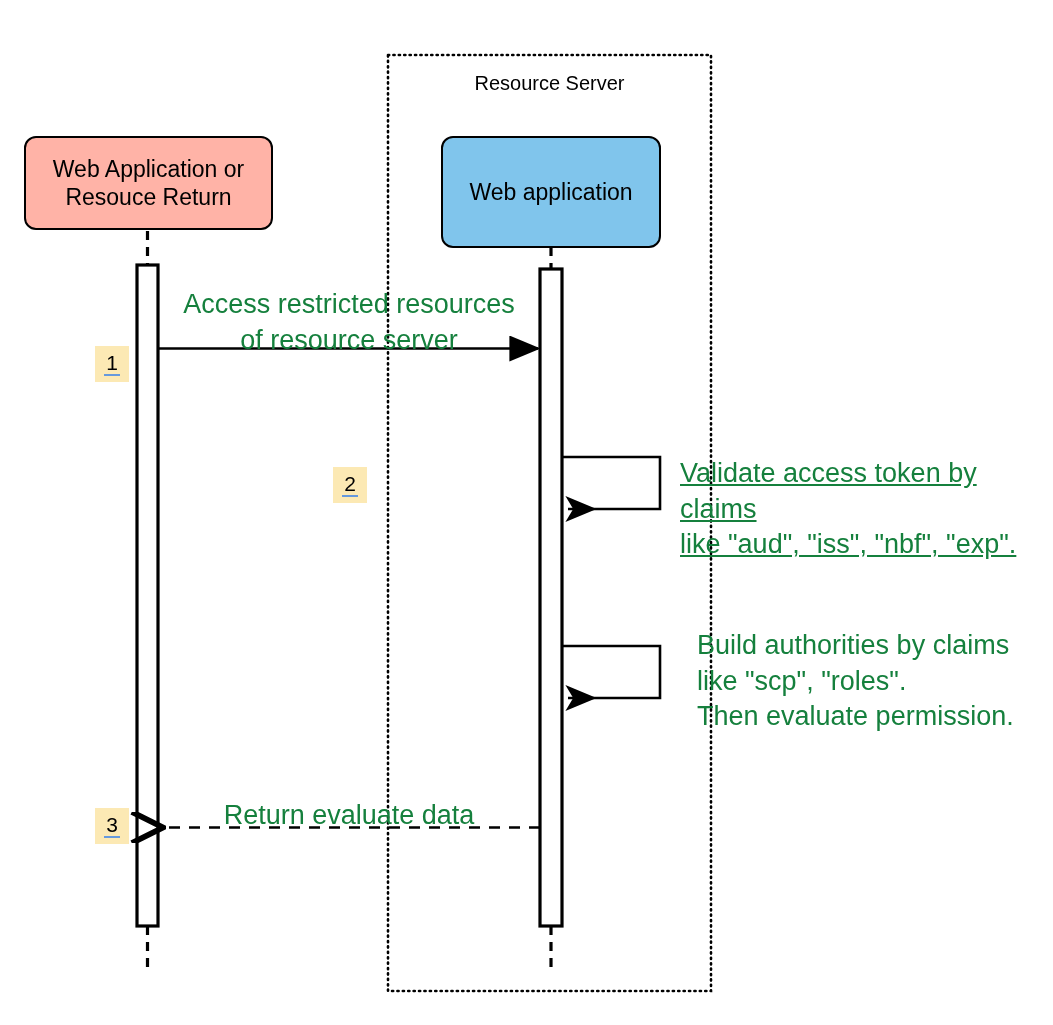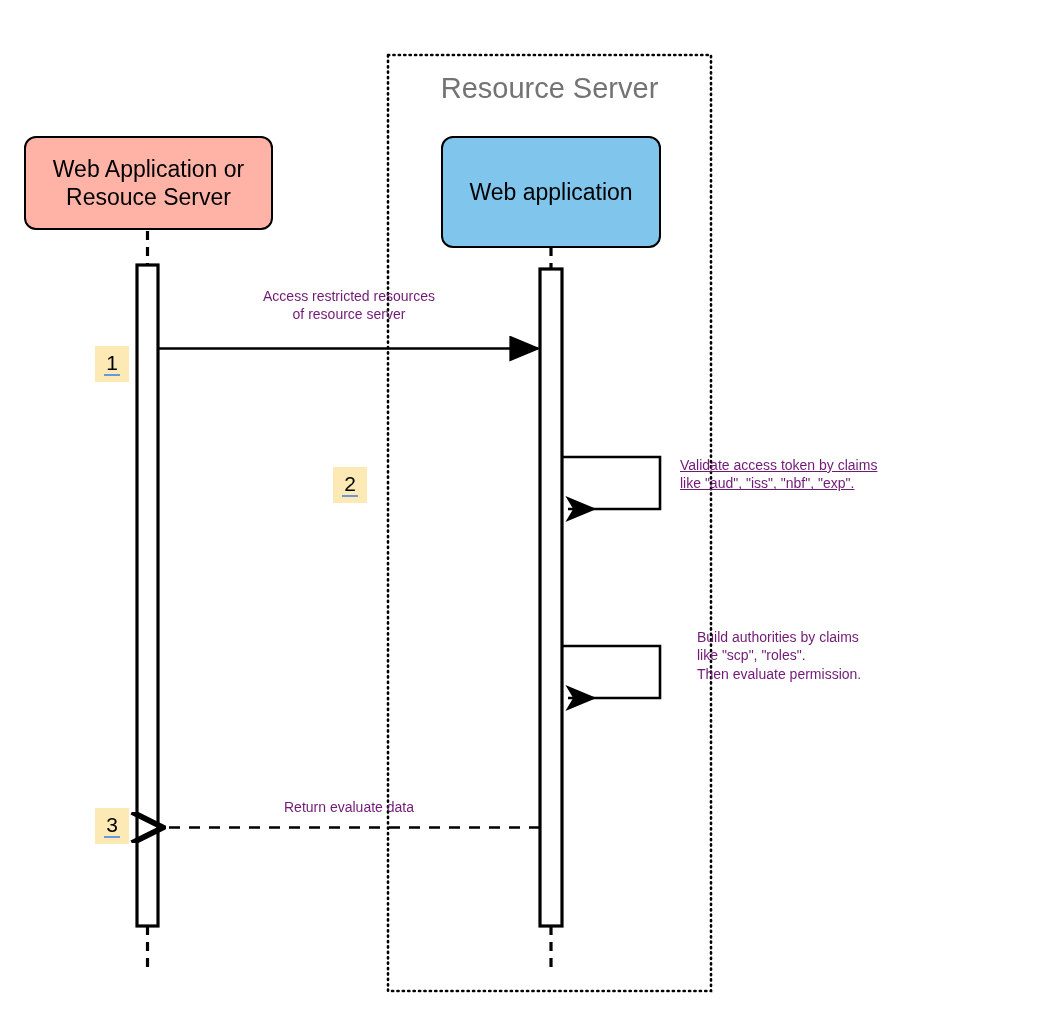--- a/index.html
+++ b/index.html
@@ -67,22 +67,22 @@
     white-space: pre-line;
   }
 
   
   #frame-title {
     position: absolute;
     left: 388px;
     top: 72px;
     width: 323px;
     text-align: center;
-    font-size: 29px;
-    color: #737373;
+    font-size: 20px;
+    color: #000000;
   }
 
   
   .step-badge {
     position: absolute;
     width: 34px;
     height: 36px;
     background: #FCE9B4;
     display: flex;
     align-items: center;
@@ -95,22 +95,22 @@
     border-bottom: 2.5px solid #6699DD;
     padding: 0 2px 1px 2px;
   }
   #step-badge-1 { left: 95px; top: 346px; }
   #step-badge-2 { left: 333px; top: 467px; }
   #step-badge-3 { left: 95px; top: 808px; }
 
   
   .msg-label {
     position: absolute;
-    font-size: 14px;
-    color: #701a75;
+    font-size: 27px;
+    color: #15803d;
     line-height: 1.32;
     white-space: pre-line;
   }
   #label-msg-1 {
     left: 158px;
     top: 287px;
     width: 382px;
     text-align: center;
   }
   #label-msg-3 {
@@ -168,21 +168,21 @@
 
     <path d="M563,646 L660,646 L660,698 L568,698" fill="none" stroke="#000000" stroke-width="2.6" marker-end="url(#arrow-filled-left)"></path>
 
     <line x1="540" y1="827.5" x2="163" y2="827.5" stroke="#000000" stroke-width="2.6" stroke-dasharray="11 9" marker-end="url(#arrow-open-left)"></line>
   </svg>
 
   <div id="frame-title">Resource Server</div>
 
   <div class="participant" id="participant-client">
     <span class="participant-label">Web Application or
-Resouce Server</span>
+Resouce Return</span>
   </div>
 
   <div class="participant" id="participant-server">
     <span class="participant-label">Web application</span>
   </div>
 
   <div class="step-badge" id="step-badge-1">
     <span class="num">1</span>
   </div>
   <div class="step-badge" id="step-badge-2">

